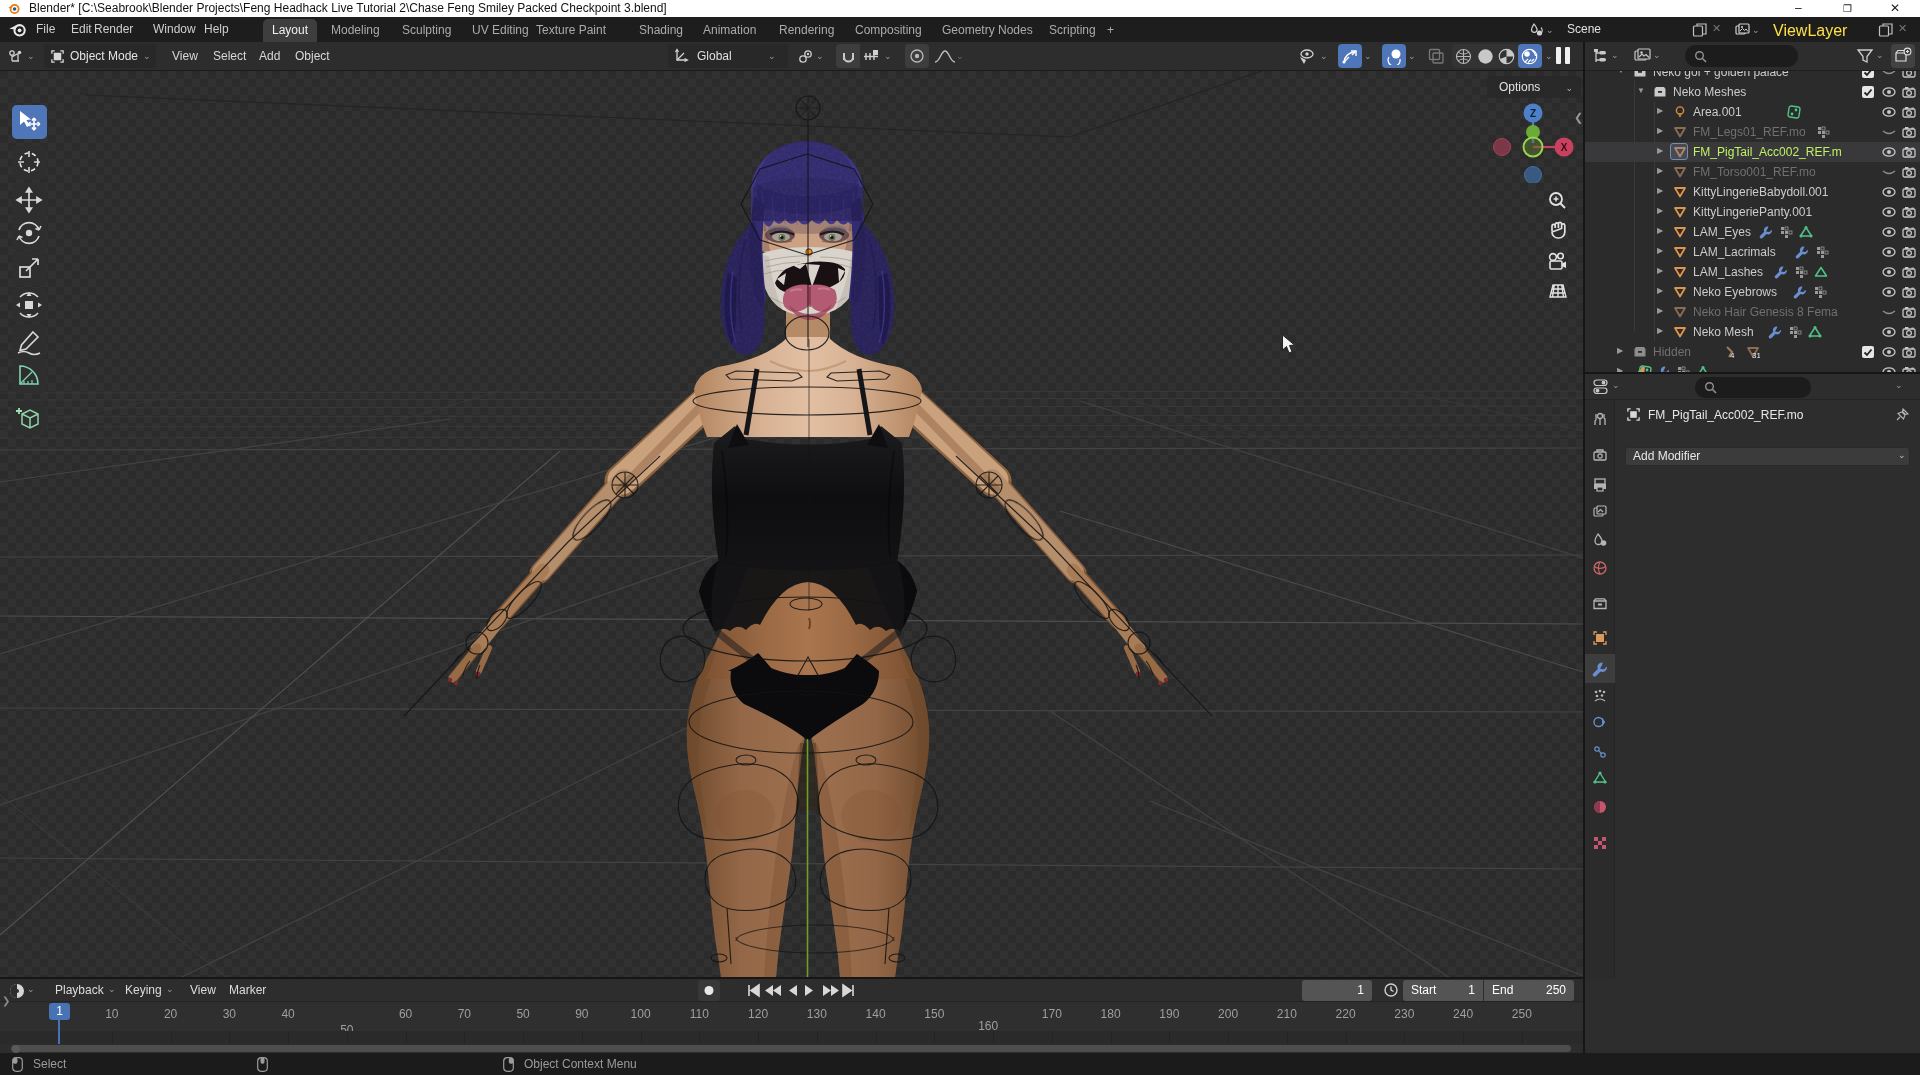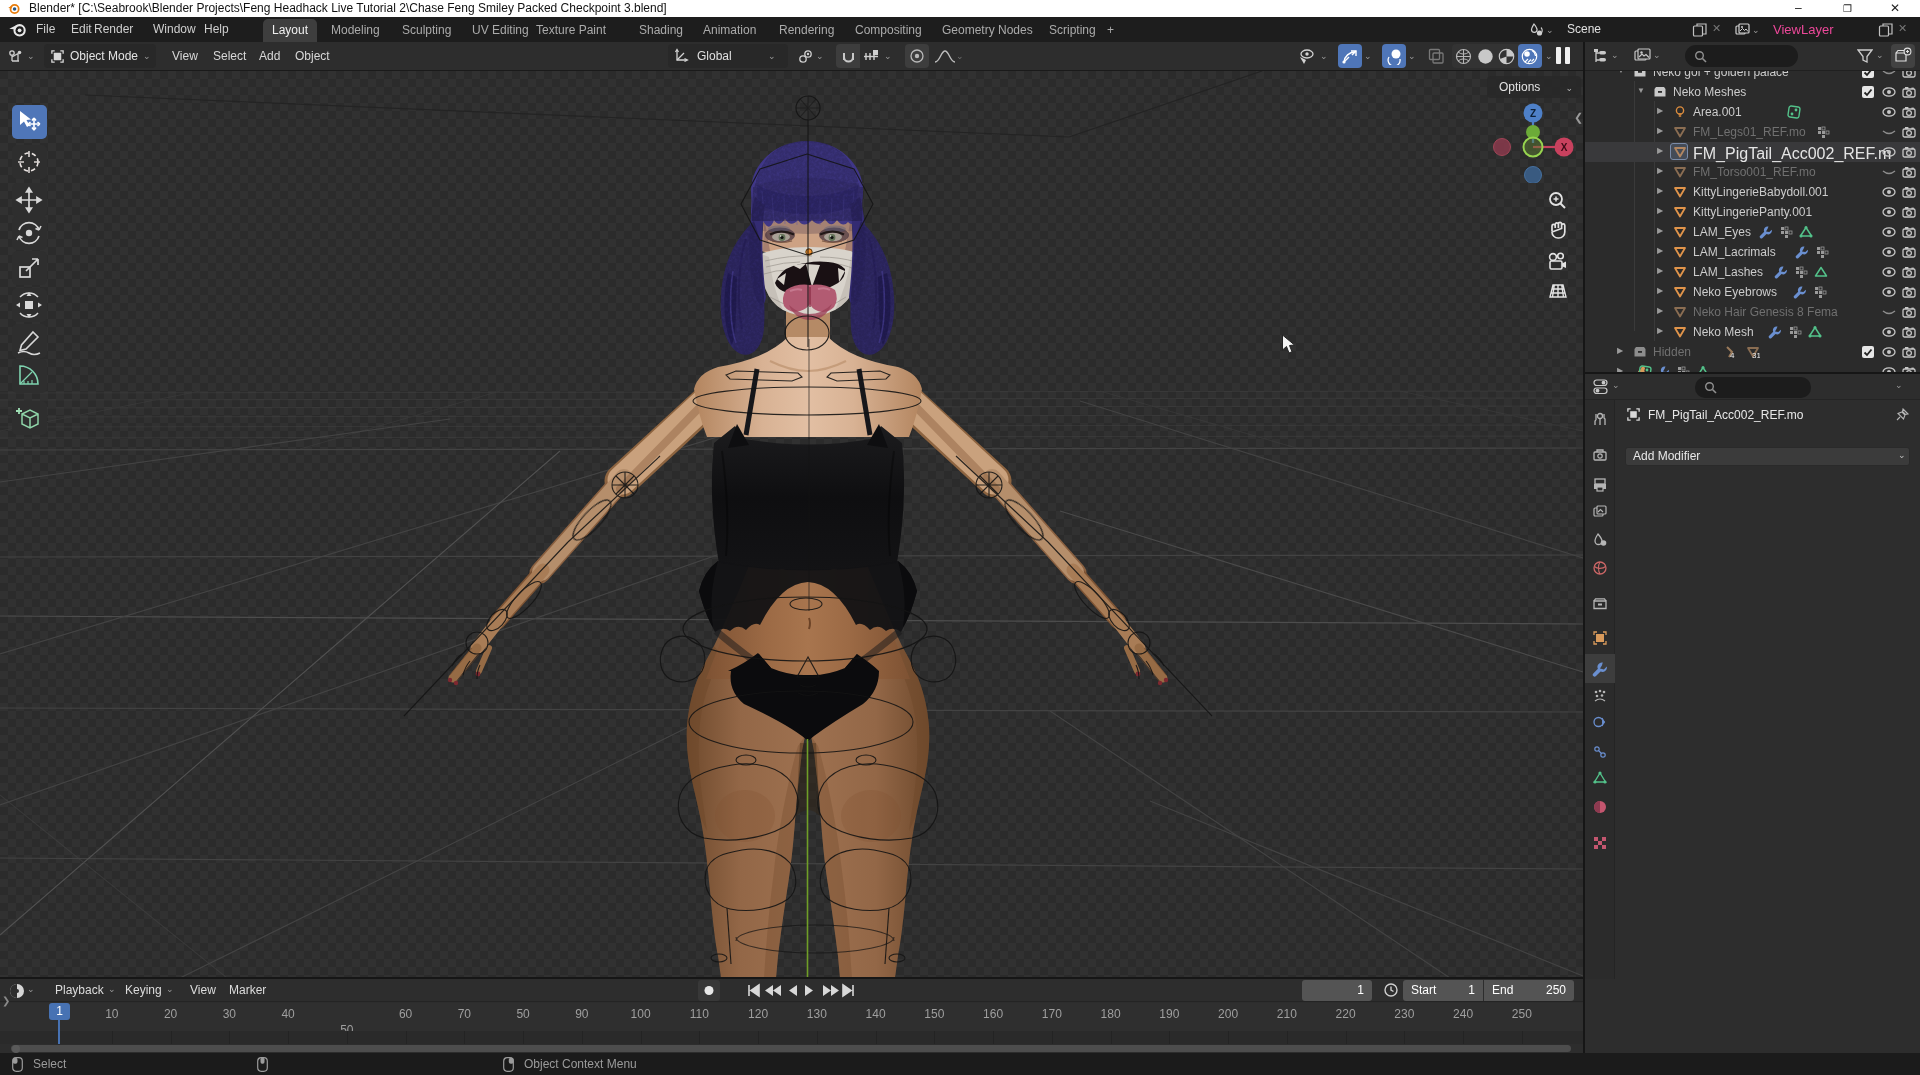--- a/index.html
+++ b/index.html
@@ -84,21 +84,21 @@
   </svg>
   <span class="abs" style="left:1712px;top:5px;color:#777;font-size:11px">✕</span>
 
   <svg class="abs" style="left:1734px;top:5px" width="17" height="16" viewBox="0 0 17 16">
     <rect x="2" y="4" width="9" height="8" rx="1" fill="none" stroke="#d0d0d0" stroke-width="1.2"></rect>
     <rect x="5" y="2" width="10" height="9" rx="1" fill="#1d1d1d" stroke="#d0d0d0" stroke-width="1.2"></rect>
     <circle cx="8" cy="5" r="1" fill="#d0d0d0"></circle>
     <path d="M6 9 L8.5 6.5 L10.5 8.5 L12 7 L14 9.5" stroke="#d0d0d0" stroke-width="1" fill="none"></path>
   </svg>
   <span class="abs" style="left:1752px;top:8px;color:#9a9a9a;font-size:9px">⌄</span>
-  <span class="abs" style="left:1773px;top:5px;color:#ec4899;font-size:13px">ViewLayer</span>
+  <span class="abs" style="left:1773px;top:5px;color:#fde047;font-size:16px">ViewLayer</span>
   <svg class="abs" style="left:1878px;top:5px" width="16" height="16" viewBox="0 0 16 16">
     <rect x="1.5" y="4" width="9" height="10" rx="1" fill="none" stroke="#c2c2c2" stroke-width="1.2"></rect>
     <path d="M5 4 V2 H14 V12 H11" fill="none" stroke="#c2c2c2" stroke-width="1.2"></path>
   </svg>
   <span class="abs" style="left:1898px;top:5px;color:#777;font-size:11px">✕</span>
 </div>
 
 <div id="vpheader">
 
   <svg class="abs" style="left:7px;top:6px" width="18" height="17" viewBox="0 0 18 17">
@@ -768,21 +768,21 @@
         </span>
       </div>
       <div style="position:absolute;left:0;top:71px;width:335px;height:20px;background:#39393b;">
         <span style="position:absolute;left:72px;top:4px;color:#9a9a9a;font-size:8px;">▶</span>
         <span style="position:absolute;left:88px;top:0px;">
           <svg width="14" height="14" viewBox="0 0 14 14" style="position:absolute;top:3px">
             <path d="M2 3 L12 3 L7 11.5 Z" fill="none" stroke="#e0944a" stroke-width="1.8" stroke-linejoin="round"></path>
           </svg>
         </span>
         <span style="position:absolute;left:85px;top:1px;width:18px;height:17px;border:1.2px solid #7a8ba8;border-radius:3px;background:rgba(90,110,140,0.35);"></span>
-        <span style="position:absolute;left:108px;top:3px;color:#e5e5e5;font-size:16px;white-space:nowrap;">FM_PigTail_Acc002_REF.m</span>
+        <span style="position:absolute;left:108px;top:3px;color:#bef264;font-size:12px;white-space:nowrap;">FM_PigTail_Acc002_REF.m</span>
         <span style="position:absolute;left:297px;top:0;">
           <svg width="14" height="14" viewBox="0 0 14 14" style="position:absolute;top:3px">
             <ellipse cx="7" cy="7" rx="6" ry="4.2" fill="none" stroke="#c6c6c6" stroke-width="1.3"></ellipse>
             <circle cx="7" cy="7" r="2" fill="#c6c6c6"></circle>
           </svg>
         </span>
         <span style="position:absolute;left:317px;top:0;">
           <svg width="14" height="14" viewBox="0 0 14 14" style="position:absolute;top:3px">
             <rect x="1" y="4" width="12" height="8" rx="1.4" fill="none" stroke="#c6c6c6" stroke-width="1.3"></rect>
             <circle cx="7" cy="8" r="2.4" fill="none" stroke="#c6c6c6" stroke-width="1.2"></circle>
@@ -1367,21 +1367,21 @@
       <span style="position:absolute;left:390.625px;top:4px;width:30px;text-align:center;">60</span>
       <span style="position:absolute;left:449.375px;top:4px;width:30px;text-align:center;">70</span>
       <span style="position:absolute;left:508.125px;top:4px;width:30px;text-align:center;">50</span>
       <span style="position:absolute;left:566.875px;top:4px;width:30px;text-align:center;">90</span>
       <span style="position:absolute;left:625.625px;top:4px;width:30px;text-align:center;">100</span>
       <span style="position:absolute;left:684.375px;top:4px;width:30px;text-align:center;">110</span>
       <span style="position:absolute;left:743.125px;top:4px;width:30px;text-align:center;">120</span>
       <span style="position:absolute;left:801.875px;top:4px;width:30px;text-align:center;">130</span>
       <span style="position:absolute;left:860.625px;top:4px;width:30px;text-align:center;">140</span>
       <span style="position:absolute;left:919.375px;top:4px;width:30px;text-align:center;">150</span>
-      <span style="position:absolute;left:978.125px;top:4px;width:30px;text-align:center;">160</span>
+      <span style="position:absolute;left:978.125px;top:16px;width:30px;text-align:left;">160</span>
       <span style="position:absolute;left:1036.875px;top:4px;width:30px;text-align:center;">170</span>
       <span style="position:absolute;left:1095.625px;top:4px;width:30px;text-align:center;">180</span>
       <span style="position:absolute;left:1154.375px;top:4px;width:30px;text-align:center;">190</span>
       <span style="position:absolute;left:1213.125px;top:4px;width:30px;text-align:center;">200</span>
       <span style="position:absolute;left:1271.875px;top:4px;width:30px;text-align:center;">210</span>
       <span style="position:absolute;left:1330.625px;top:4px;width:30px;text-align:center;">220</span>
       <span style="position:absolute;left:1389.375px;top:4px;width:30px;text-align:center;">230</span>
       <span style="position:absolute;left:1448.125px;top:4px;width:30px;text-align:center;">240</span>
       <span style="position:absolute;left:1506.875px;top:4px;width:30px;text-align:center;">250</span>
     </div>

